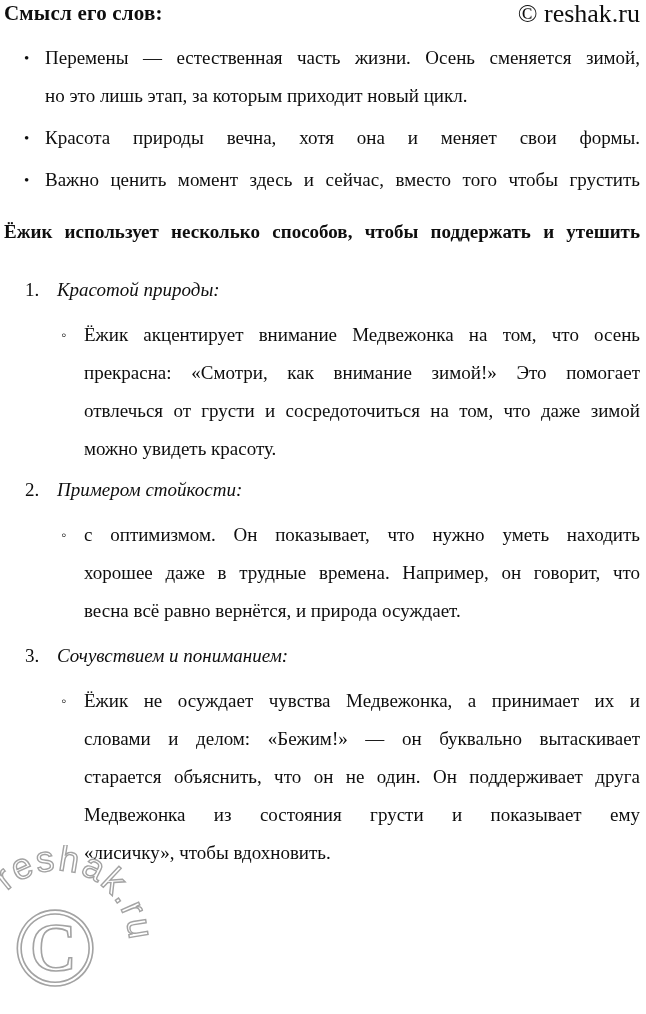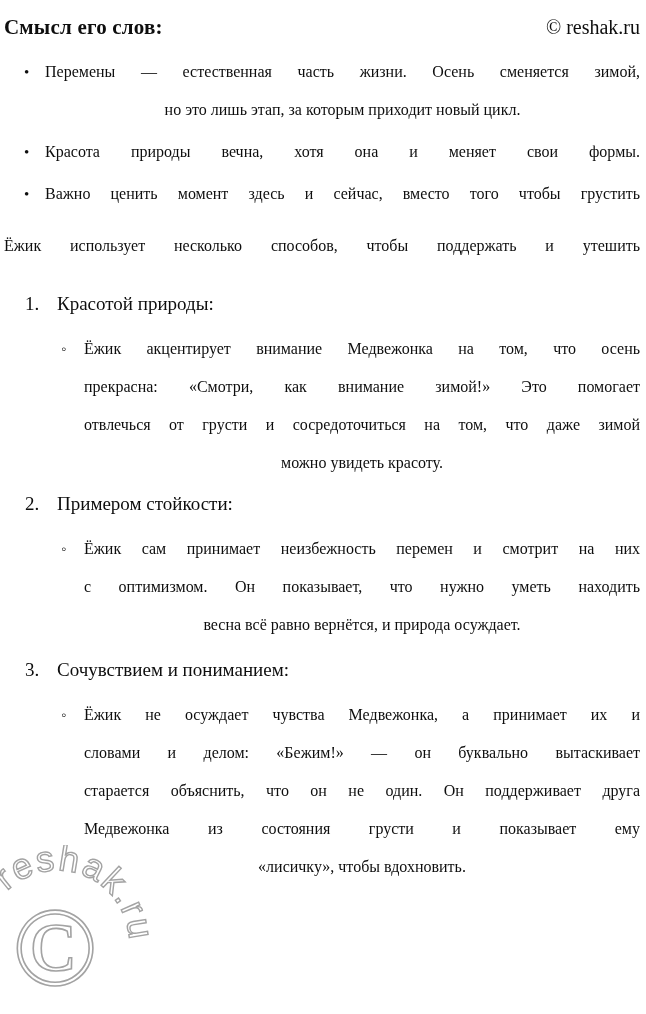--- a/index.html
+++ b/index.html
@@ -7,47 +7,47 @@
     width:646px;height:1014px;
     position:relative;overflow:hidden;
     background:#ffffff;
     color:#0e0e0e;
     font-family:"Liberation Serif", serif;
   }
   .doc{padding:0 6px 0 4px;}
 
   .header-row{
     display:flex;justify-content:space-between;align-items:flex-start;
-    line-height:27px;padding-top:14px;
+    line-height:27px;padding-top:0;
   }
   .doc-heading{font-weight:bold;font-size:21px;letter-spacing:.2px;}
-  .copyright{font-size:20px;}
+  .copyright{font-size:26px;}
 
-  .line{font-size:16px;line-height:38px;}
+  .line{font-size:19px;line-height:38px;}
   .just{text-align:justify;text-align-last:justify;}
-  .last{text-align:center;}
+  .last{text-align:left;}
 
   ul.bullets{list-style:none;margin:12px 0 0 0;padding:0;}
   ul.bullets li{position:relative;padding-left:41px;margin-bottom:4px;}
   .b-marker{
     position:absolute;left:20px;top:0;
     line-height:38px;font-size:15px;
   }
 
-  .para{margin:14px 0 0 0;}
+  .para{margin:14px 0 0 0;font-weight:bold;}
 
   ol.steps{list-style:none;margin:20px 0 0 0;padding:0;}
   ol.steps li{position:relative;padding-left:53px;}
   ol.steps li.step2{margin-top:3px;}
   ol.steps li.step3{margin-top:7px;}
   .num{
     position:absolute;left:21px;top:0;
     line-height:38px;font-size:19px;
   }
-  .item-title{font-size:19px;line-height:38px;}
+  .item-title{font-size:19px;line-height:38px;font-style:italic;}
 
   .sub{position:relative;padding-left:27px;margin-top:7px;}
   .o-marker{
     position:absolute;left:4px;top:0;
     line-height:38px;font-size:15px;color:#1a1a1a;
   }
 
   .watermark{
     position:absolute;left:0;top:845px;
     pointer-events:none;
@@ -107,22 +107,22 @@
         <div class="line just">отвлечься от грусти и сосредоточиться на том, что даже зимой</div>
         <div class="line last">можно увидеть красоту.</div>
       </div>
     </li>
 
     <li class="step2">
       <span class="num">2.</span>
       <div class="item-title">Примером стойкости:</div>
       <div class="sub">
         <span class="o-marker">◦</span>
-        <div class="line just">Ёжик сам принимает неизбежность перемен и смотрит на них</div>
         <div class="line just">с оптимизмом. Он показывает, что нужно уметь находить</div>
+        <div class="line just">хорошее даже в трудные времена. Например, он говорит, что</div>
         <div class="line last">весна всё равно вернётся, и природа осуждает.</div>
       </div>
     </li>
 
     <li class="step3">
       <span class="num">3.</span>
       <div class="item-title">Сочувствием и пониманием:</div>
       <div class="sub">
         <span class="o-marker">◦</span>
         <div class="line just">Ёжик не осуждает чувства Медвежонка, а принимает их и</div>

